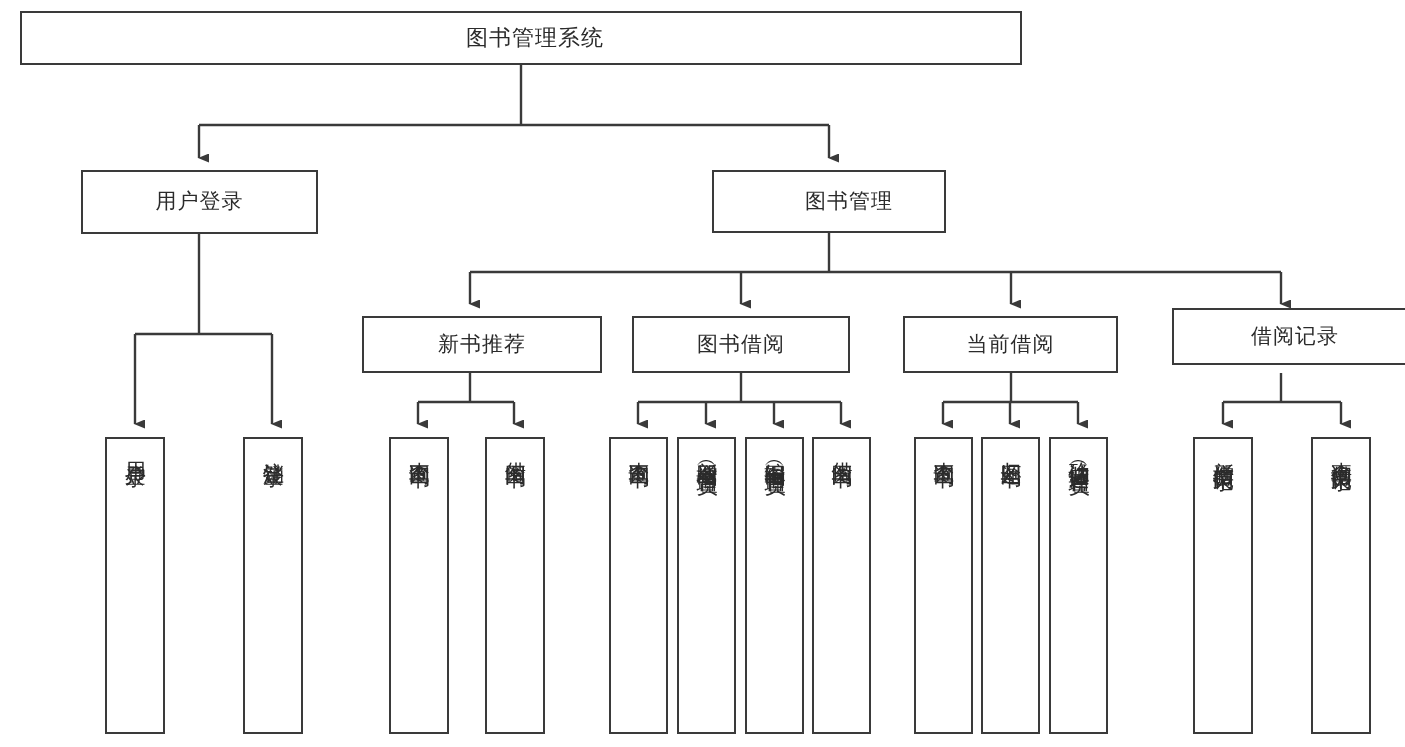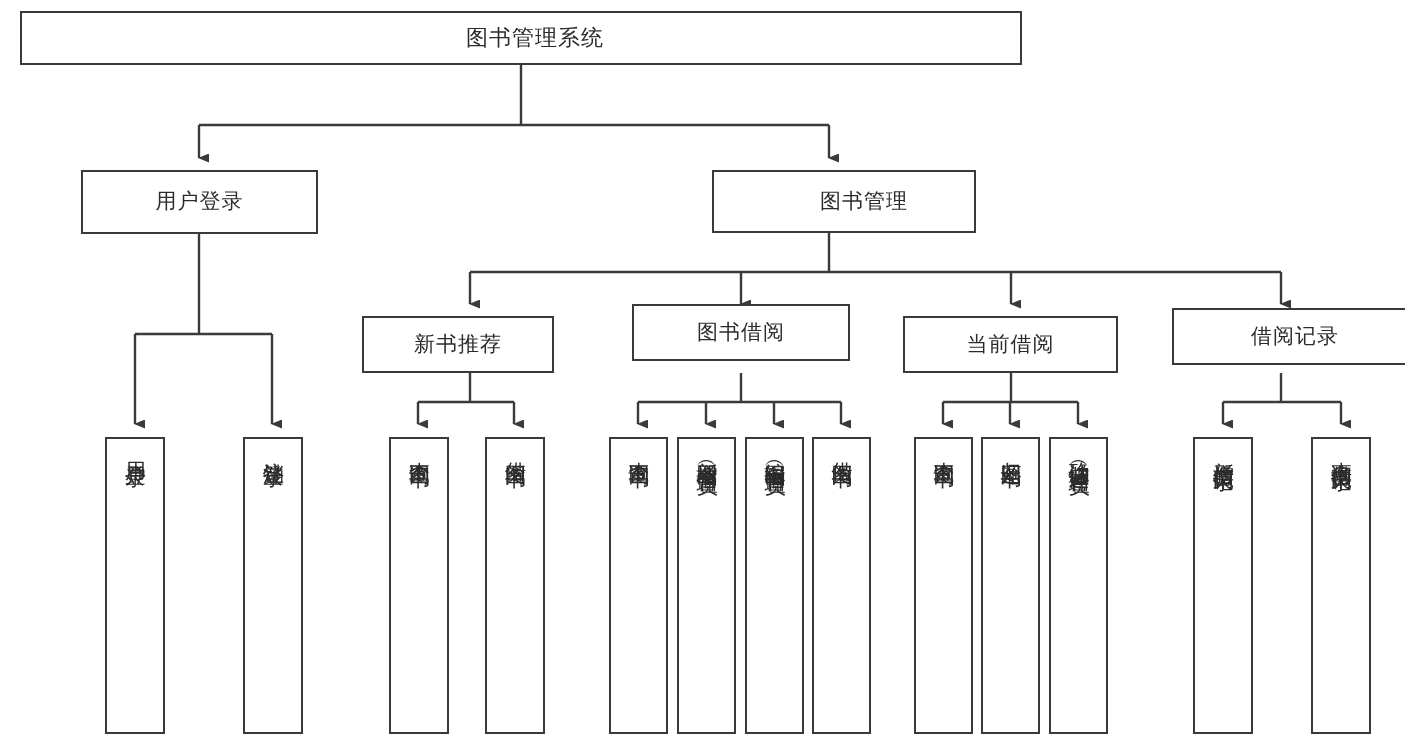--- a/index.html
+++ b/index.html
@@ -131,29 +131,29 @@
   </svg>
 
   <div class="node horizontal root" style="left:20px; top:11px; width:1002px; height:54px;padding-left:28px;">
     <span>图书管理系统</span>
   </div>
 
   <div class="node horizontal" style="left:81px; top:170px; width:237px; height:64px;">
     <span>用户登录</span>
   </div>
 
-  <div class="node horizontal" style="left:712px; top:170px; width:264px; height:63px;padding-left:40px;">
+  <div class="node horizontal" style="left:712px; top:170px; width:234px; height:63px;padding-left:40px;">
     <span>图书管理</span>
   </div>
 
-  <div class="node horizontal" style="left:362px; top:316px; width:192px; height:57px;">
+  <div class="node horizontal" style="left:362px; top:316px; width:240px; height:57px;">
     <span>新书推荐</span>
   </div>
 
-  <div class="node horizontal" style="left:632px; top:304px; width:218px; height:57px;">
+  <div class="node horizontal" style="left:632px; top:316px; width:218px; height:57px;">
     <span>图书借阅</span>
   </div>
 
   <div class="node horizontal" style="left:903px; top:316px; width:215px; height:57px;font-family:Liberation Serif, serif;">
     <span>当前借阅</span>
   </div>
 
   <div class="node horizontal" style="left:1172px; top:308px; width:246px; height:57px;">
     <span>借阅记录</span>
   </div>

